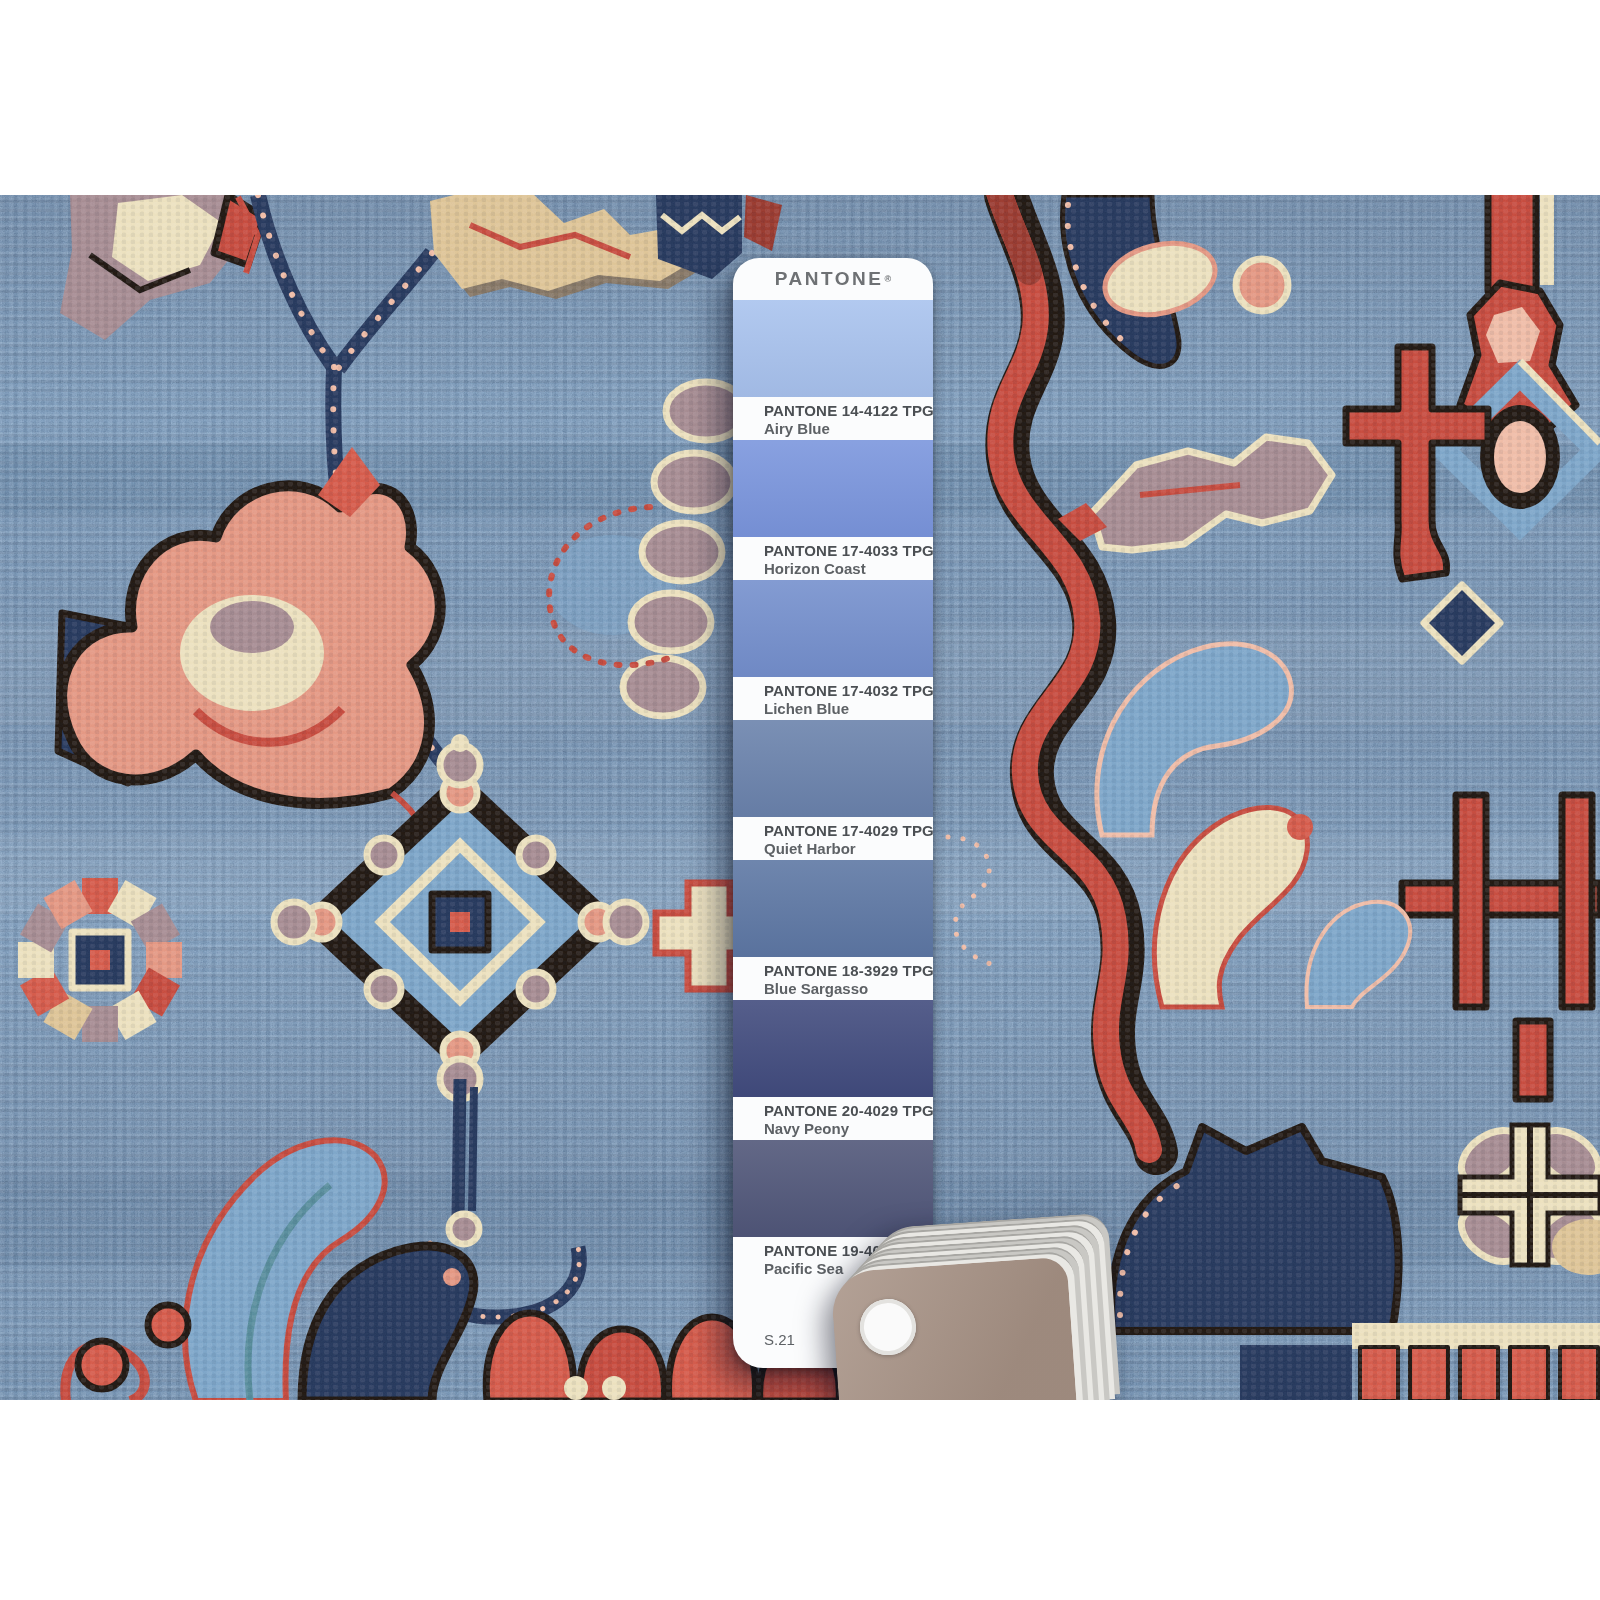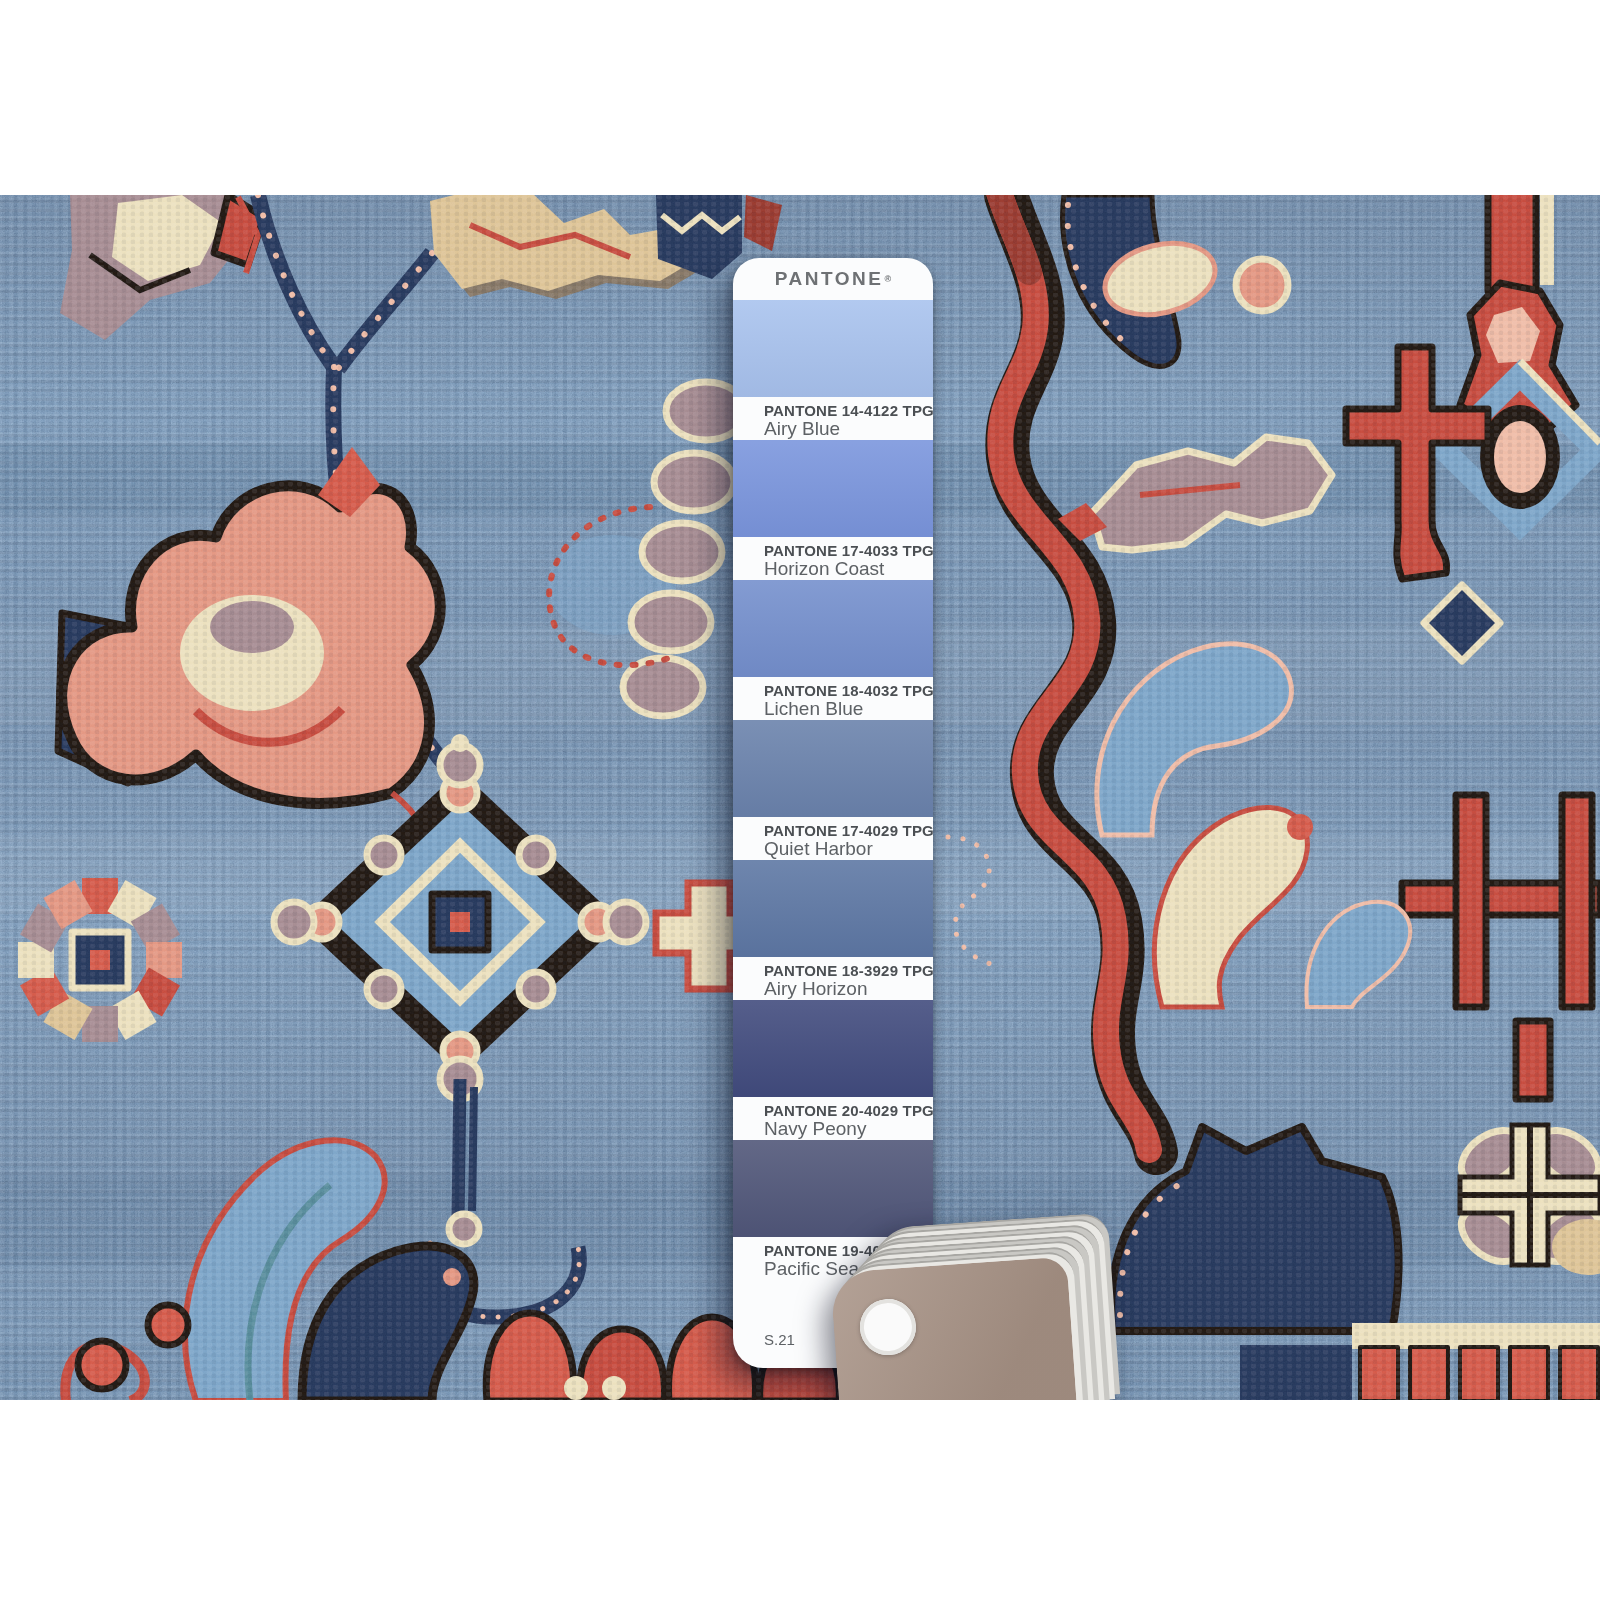--- a/index.html
+++ b/index.html
@@ -45,21 +45,21 @@
     display:flex;flex-direction:column;overflow:hidden;justify-content:flex-end;
   }
   .strip-header{
     height:42px;flex:0 0 42px;display:flex;align-items:center;justify-content:center;
     color:var(--c-header_text);font-weight:bold;font-size:19px;letter-spacing:2.5px;
   }
   .strip-header sup{font-size:9px;letter-spacing:0;margin-left:1px;}
   .chip{height:97px;flex:0 0 97px;background-image:linear-gradient(180deg, rgba(255,255,255,.10), rgba(0,0,30,.05));}
   .chip-label{height:43px;flex:0 0 43px;padding:5px 0 0 31px;box-sizing:border-box;background:var(--c-card_white);border-radius:11px;}
   .chip-label .code{font-weight:bold;font-size:15px;line-height:18px;color:var(--c-label_text);letter-spacing:.2px;white-space:nowrap;}
-  .chip-label .name{font-size:19px;line-height:18px;color:var(--c-name_text);white-space:nowrap;}
+  .chip-label .name{font-size:15px;line-height:18px;color:var(--c-name_text);white-space:nowrap;font-weight:bold;}
   .strip-footer{flex:1;display:flex;align-items:flex-end;padding:0 0 20px 31px;}
   .strip-footer .pcode{font-size:15px;color:var(--c-name_text);}
 
   
   .fan{position:absolute;left:0;top:0;z-index:6;filter:drop-shadow(-8px 10px 14px rgba(5,8,25,.5));}
   .fan-layer,.fan-top{
     position:absolute;width:237px;height:180px;border-radius:44px 26px 0 0;
     transform:rotate(-4deg);transform-origin:top left;
   }
   .fan-layer{background:#e9e8e4;border-top:2px solid #a8a7a3;border-left:1px solid #b5b4b0;}
@@ -303,34 +303,34 @@
     </div>
 
     <div class="chip" style="background-color: rgb(123, 150, 221);"></div>
     <div class="chip-label">
       <div class="code">PANTONE 17-4033 TPG</div>
       <div class="name">Horizon Coast</div>
     </div>
 
     <div class="chip" style="background-color: rgb(117, 144, 205);"></div>
     <div class="chip-label">
-      <div class="code">PANTONE 18-4032 TPG</div>
+      <div class="code">PANTONE 17-4032 TPG</div>
       <div class="name">Lichen Blue</div>
     </div>
 
     <div class="chip" style="background-color: rgb(107, 131, 172);"></div>
     <div class="chip-label">
       <div class="code">PANTONE 17-4029 TPG</div>
       <div class="name">Quiet Harbor</div>
     </div>
 
     <div class="chip" style="background-color: rgb(94, 120, 164);"></div>
     <div class="chip-label">
       <div class="code">PANTONE 18-3929 TPG</div>
-      <div class="name">Airy Horizon</div>
+      <div class="name">Blue Sargasso</div>
     </div>
 
     <div class="chip" style="background-color: rgb(66, 76, 126);"></div>
     <div class="chip-label">
       <div class="code">PANTONE 20-4029 TPG</div>
       <div class="name">Navy Peony</div>
     </div>
 
     <div class="chip" style="background-color: rgb(81, 87, 121);"></div>
     <div class="chip-label">

